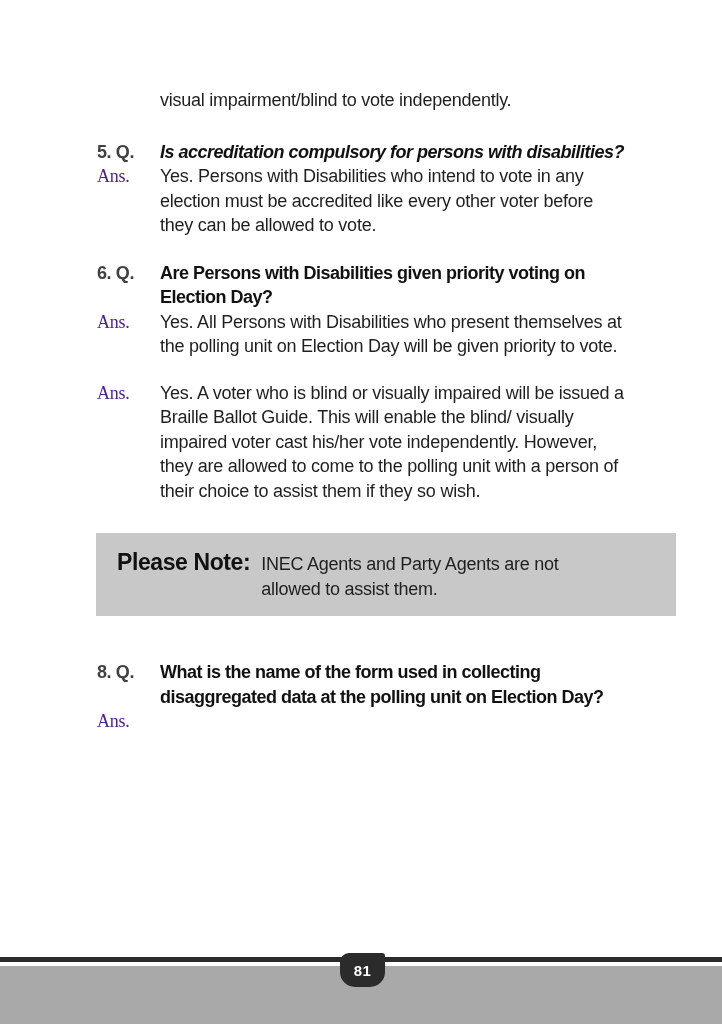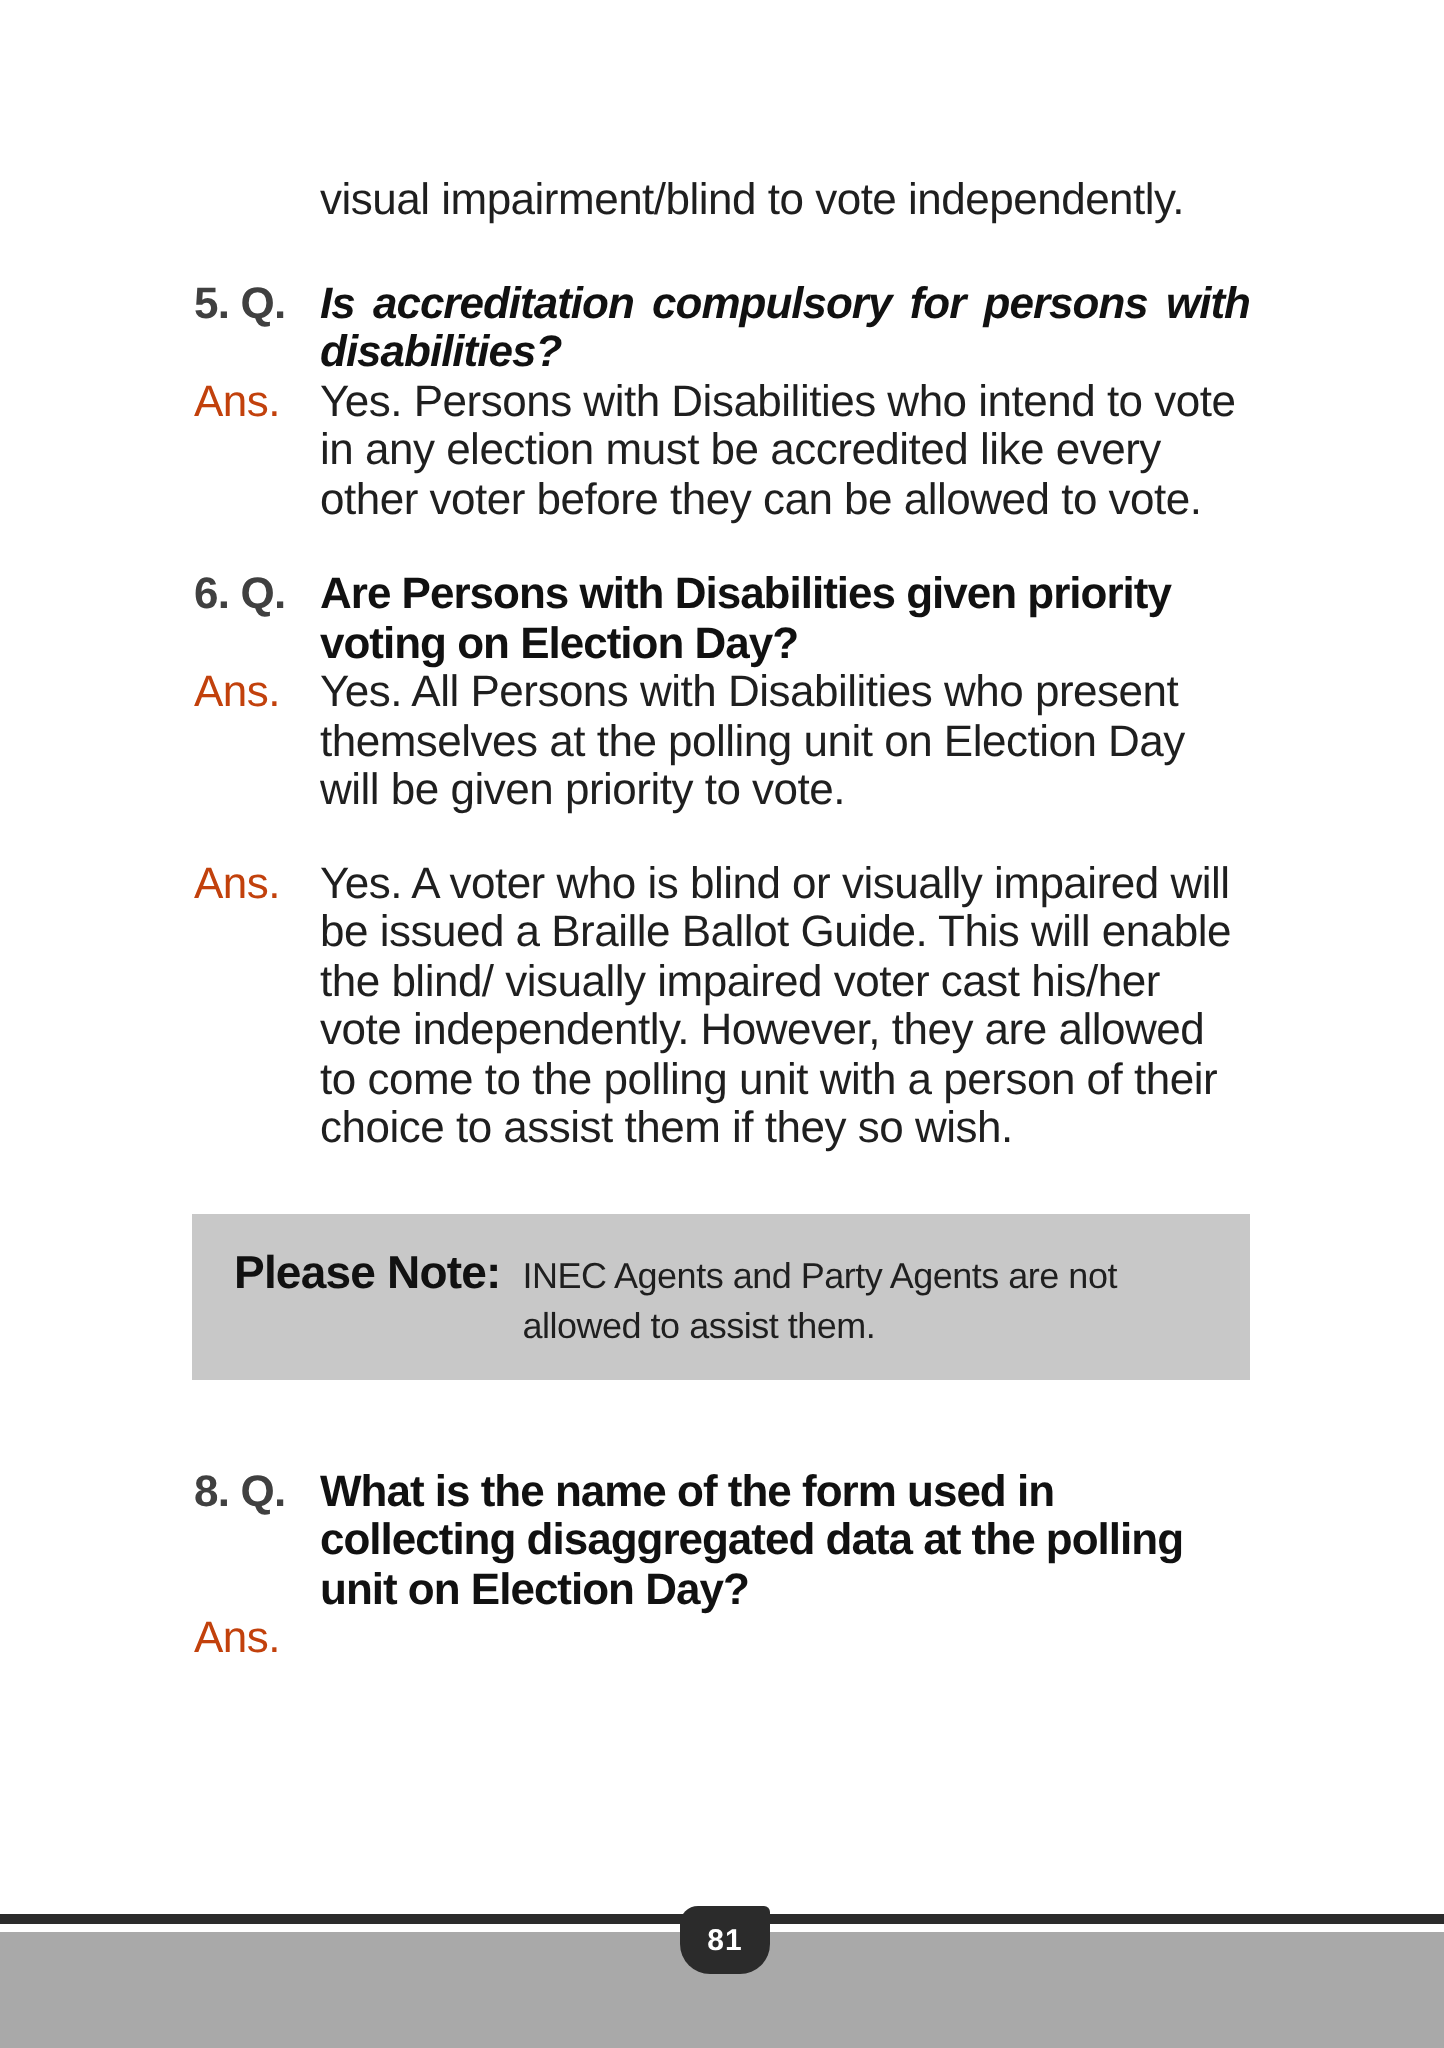--- a/index.html
+++ b/index.html
@@ -14,46 +14,46 @@
   }
   .content {
     position: absolute;
     left: 97px;
     top: 88px;
     width: 528px;
   }
   .row {
     display: grid;
     grid-template-columns: 63px 1fr;
-    font-size: 22px;
+    font-size: 18px;
     line-height: 24.5px;
     letter-spacing: -0.25px;
   }
   .q-label {
     font-weight: 700;
     color: #404040;
     letter-spacing: -0.4px;
   }
-  .ans-label { color: #c2410c; }
+  .ans-label { color: #4c1d95; font-family: Liberation Serif, serif; }
   .question {
     font-weight: 700;
     color: #111111;
     letter-spacing: -0.5px;
   }
   .question.justify { text-align: justify; font-style: italic; }
   .answer { color: #1f1f1f; }
   #qa0 { margin-top: 27px; }
   #qa1 { margin-top: 23px; }
   #qa2 { margin-top: 22px; }
   #qa3 { margin-top: 44px; }
   .note-box {
     box-sizing: border-box;
     margin-left: -1px;
     margin-top: 30px;
-    width: 529px;
+    width: 580px;
     background: #c8c8c8;
     padding: 16px 16px 14px 21px;
     display: flex;
     align-items: flex-start;
     gap: 11px;
   }
   .note-label {
     font-size: 23px;
     line-height: 27px;
     font-weight: 700;

